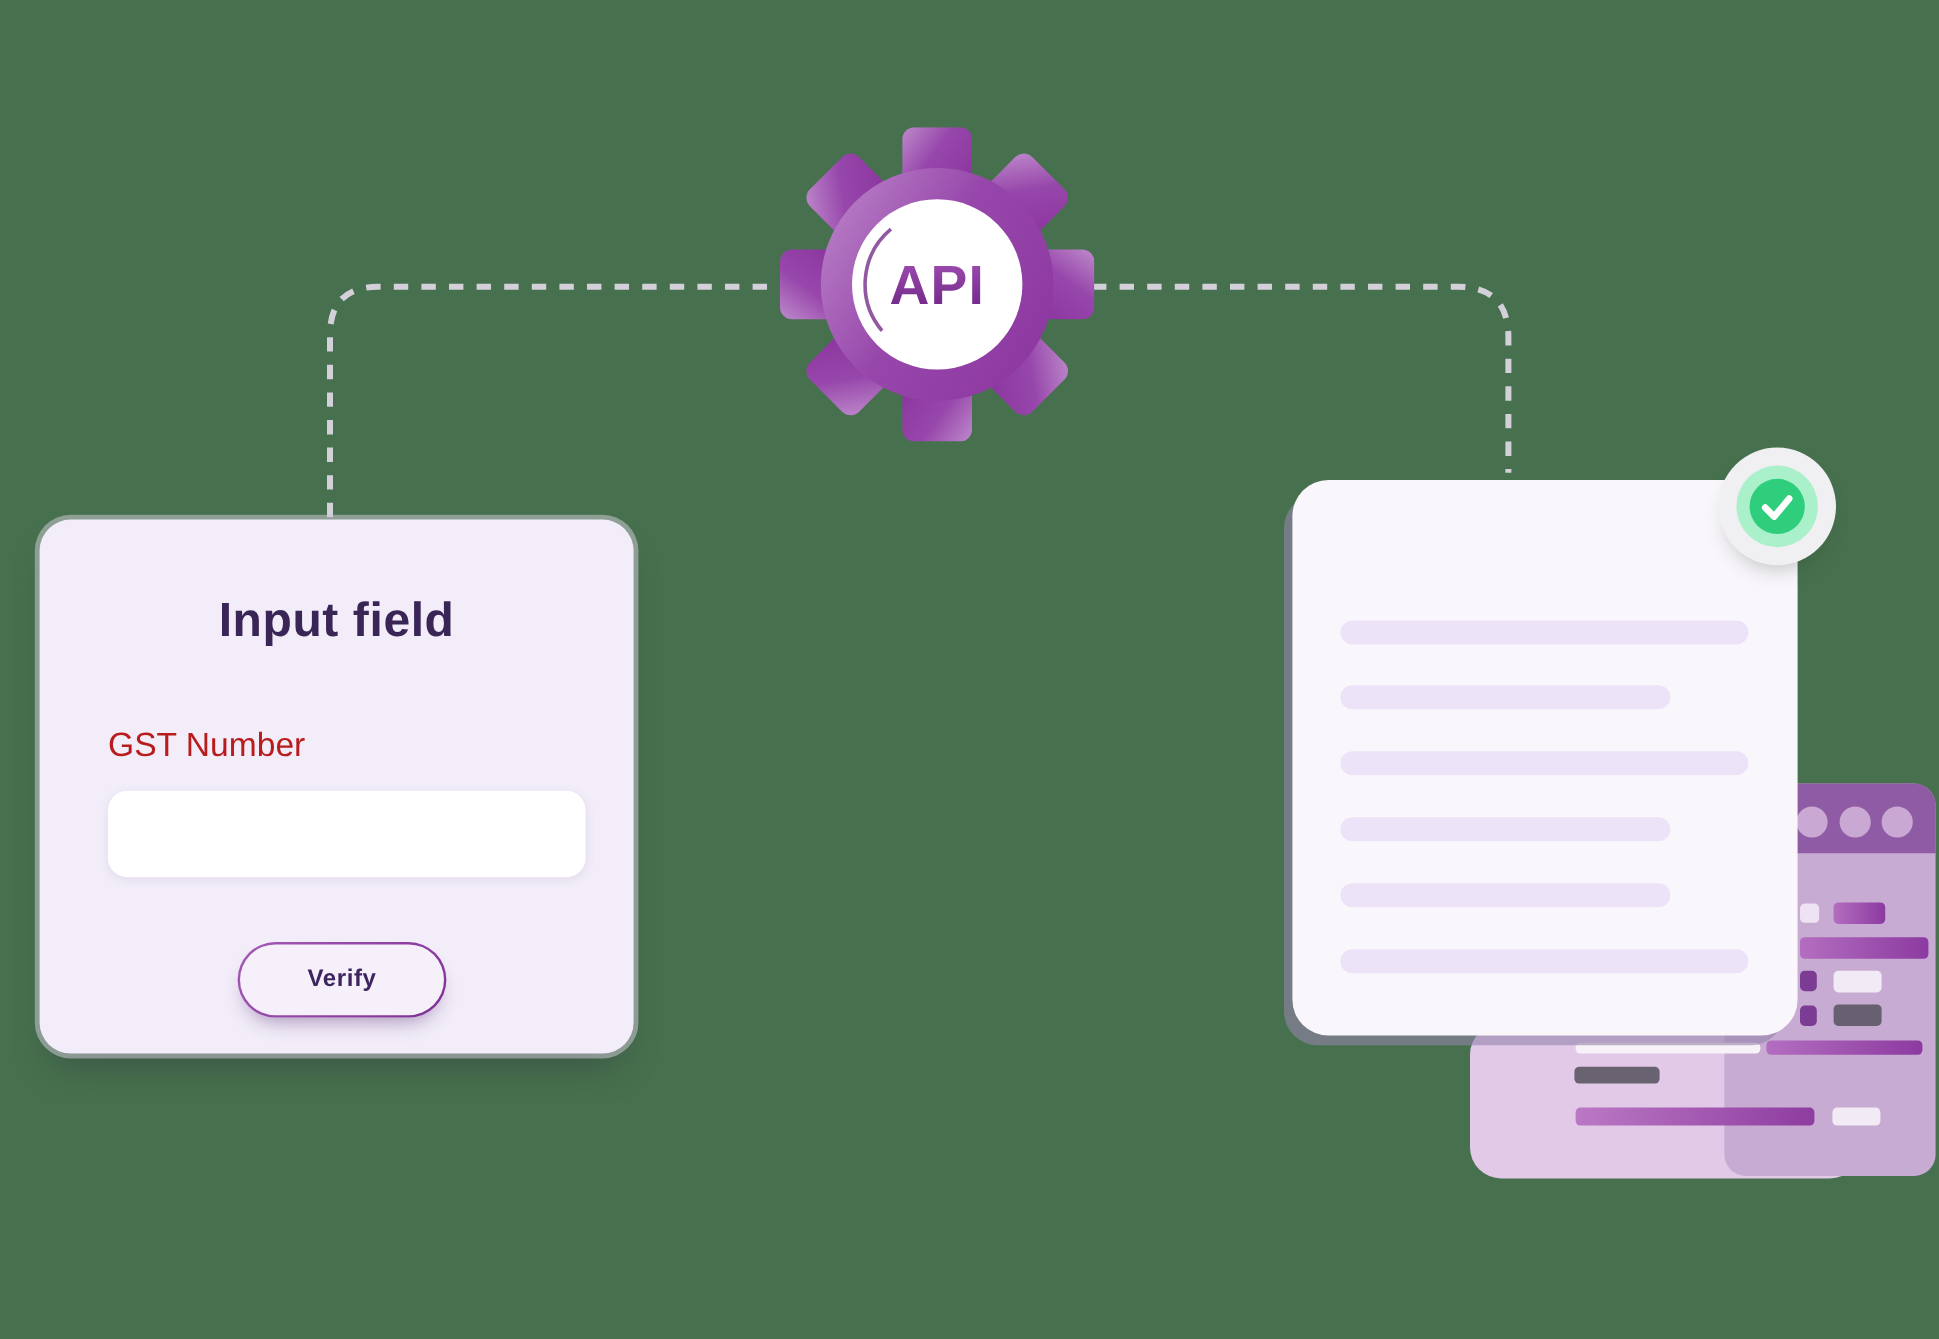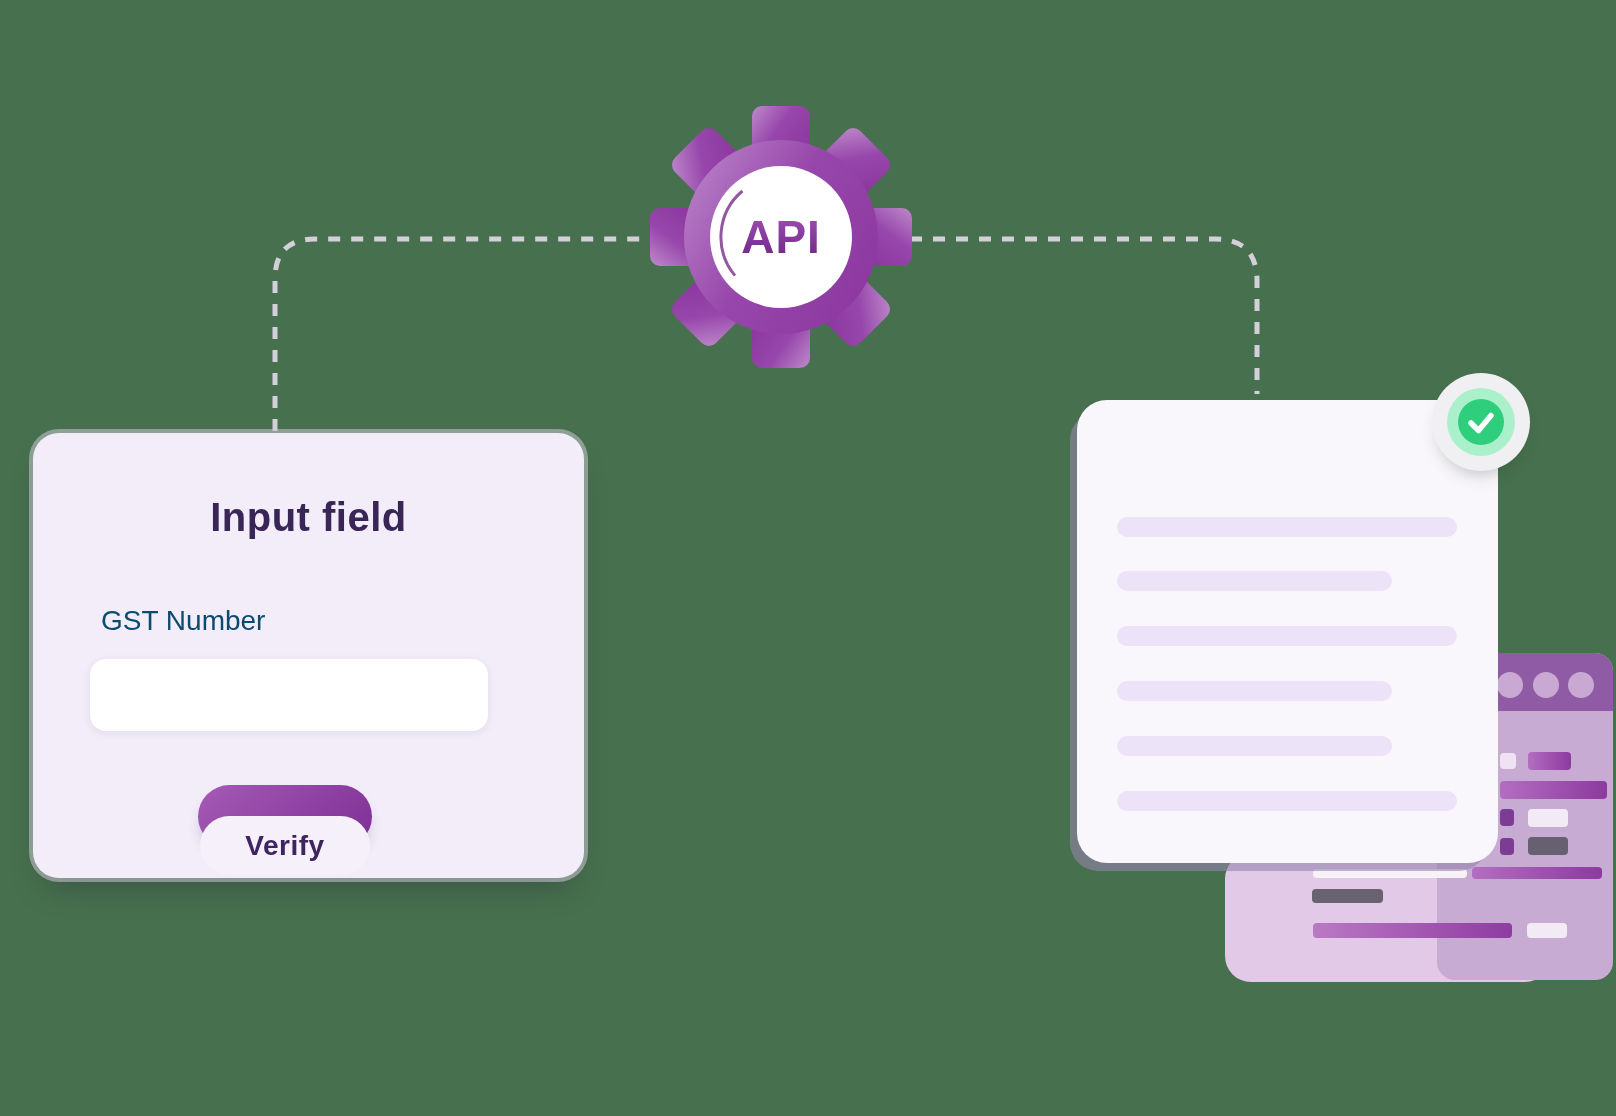--- a/index.html
+++ b/index.html
@@ -43,49 +43,49 @@
   .r4b{left:91px;top:184px;width:40px;height:18px;}
   .r5{left:35px;top:214px;width:130px;height:12px;}
   .r6{left:90px;top:270px;width:40px;height:15px;}
   
   .decorbar{position:absolute;z-index:2;border-radius:4px;}
   .db-white{left:1313px;top:869px;width:154px;height:9px;background:#F7F1F8;}
   .db-gray{left:1312px;top:889px;width:71px;height:14px;background:#696270;}
   .db-grad{left:1313px;top:923px;width:199px;height:15px;background:linear-gradient(90deg,#BA79C4,#8E3CA0);}
   
   .input-card{
-    position:absolute;left:33px;top:433px;width:551px;height:445px;
+    position:absolute;left:33px;top:433px;width:495px;height:445px;
     background:#F2EDF9;border-radius:26px;z-index:3;
     box-shadow:0 0 0 4px rgba(203,198,210,0.55), 0 18px 30px -10px rgba(35,25,55,0.35);
   }
   .input-card .card-title{
     position:absolute;top:62px;left:0;width:100%;text-align:center;
     font-size:40px;font-weight:bold;color:#3A2557;letter-spacing:0.5px;
   }
   .field-label{
-    position:absolute;left:68px;top:172px;
-    font-size:28px;color:#0c4a6e;
+    position:absolute;left:57px;top:172px;
+    font-size:28px;color:#b91c1c;
   }
   .gst-input{
     position:absolute;left:57px;top:226px;width:398px;height:72px;
     background:#FFFFFF;border:none;border-radius:16px;outline:none;
     box-shadow:0 2px 8px rgba(120,100,150,0.12);
     font-size:26px;color:#3A2557;padding:0 20px;box-sizing:border-box;
   }
   .btn-border{
     position:absolute;left:165px;top:352px;width:174px;height:63px;
     padding:2px;box-sizing:border-box;border-radius:40px;
     background:linear-gradient(135deg,#A55AB5 0%,#7E2F95 100%);
     box-shadow:0 10px 16px -7px rgba(80,40,110,0.45);
     cursor:pointer;
   }
   .btn-inner{
     width:100%;height:100%;border-radius:38px;background:#F5F0FA;
     display:flex;align-items:center;justify-content:center;
-    font-size:28px;font-weight:bold;color:#3F2560;letter-spacing:0.5px;margin-top:29px;
+    font-size:20px;font-weight:bold;color:#3F2560;letter-spacing:0.5px;
   }
   
   .result-card{
     position:absolute;left:1077px;top:400px;width:421px;height:463px;
     background:#FAF7FC;border-radius:30px;z-index:3;
     box-shadow:-9px 10px 0 -2px rgba(148,131,170,0.6);
   }
   .result-card .card-title{
     position:absolute;top:52px;left:0;width:100%;text-align:center;
     font-size:33px;font-weight:600;color:#544F5B;letter-spacing:0.3px;

